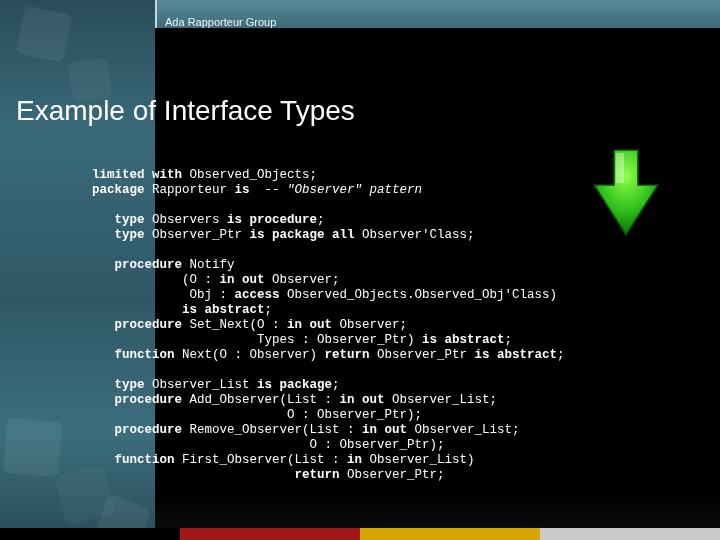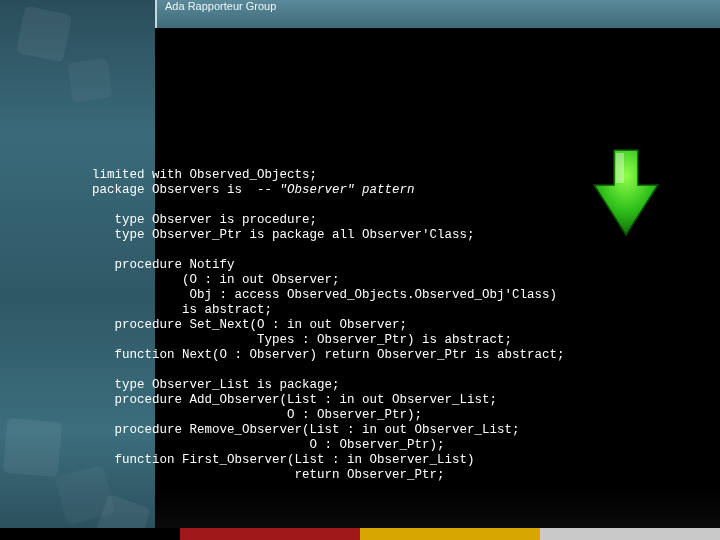--- a/index.html
+++ b/index.html
@@ -35,21 +35,21 @@
   }
   .header-bar {
     position: absolute;
     left: 155px;
     top: 0;
     right: 0;
     height: 28px;
     background: linear-gradient(180deg, #5a8a9a 0%, #3f6a78 100%);
     border-left: 2px solid #c8d8dc;
     display: flex;
-    align-items: flex-start;
+    align-items: flex-end;
     padding-left: 8px;
     font-size: 11px;
     color: #eef5f7;
   }
   .title {
     position: absolute;
     left: 16px;
     top: 95px;
     font-size: 28px;
     color: #ffffff;
@@ -59,21 +59,21 @@
     position: absolute;
     left: 92px;
     top: 168px;
     right: 20px;
     font-family: "Courier New", monospace;
     font-size: 12.5px;
     line-height: 15px;
     white-space: pre;
     color: #ffffff;
   }
-  .code b { font-weight: normal; margin-top: 17px; }
+  .code b { font-weight: bold; margin-top: 17px; }
   .code .i { font-style: italic; }
   .arrow-wrap {
     position: absolute;
     right: 54px;
     top: 145px;
     width: 80px;
     height: 95px;
   }
   .footer-stripes {
     position: absolute;
@@ -103,39 +103,40 @@
     <div class="puzzle" style="left:70px; top:60px; width:40px; height:40px; transform:rotate(-8deg); background:rgba(255,255,255,0.12);"></div>
     <div class="puzzle" style="left:5px; top:420px; width:55px; height:55px; transform:rotate(5deg);"></div>
     <div class="puzzle" style="left:60px; top:470px; width:50px; height:50px; transform:rotate(-15deg); background:rgba(255,255,255,0.1);"></div>
     <div class="puzzle" style="left:100px; top:500px; width:45px; height:45px; transform:rotate(20deg);"></div>
   </div>
 
   <div class="header-bar">
     <span>Ada Rapporteur Group</span>
   </div>
 
+  <div class="title">Example of Interface Types</div>
 
   <div class="arrow-wrap">
     <svg viewBox="0 0 80 95" width="80" height="95">
       <defs>
         <radialGradient id="g1" cx="50%" cy="30%" r="70%">
           <stop offset="0%" stop-color="#8fff4a"></stop>
           <stop offset="60%" stop-color="#2fbf1a"></stop>
           <stop offset="100%" stop-color="#0e6f08"></stop>
         </radialGradient>
       </defs>
       <path d="M28 5 L52 5 L52 40 L72 40 L40 90 L8 40 L28 40 Z" fill="url(#g1)" stroke="#0a4a05" stroke-width="1.5"></path>
       <path d="M30 8 L38 8 L38 38 L30 38 Z" fill="rgba(255,255,255,0.35)"></path>
     </svg>
   </div>
 
   <div class="code"><b>limited with</b><span> Observed_Objects;</span>
-<b>package</b><span> Observers </span><b>is</b><span>  </span><span class="i">-- "Observer" pattern</span>
+<b>package</b><span> Rapporteur </span><b>is</b><span>  </span><span class="i">-- "Observer" pattern</span>
 <span></span>
-<b>   type</b><span> Observer </span><b>is procedure</b><span>;</span>
+<b>   type</b><span> Observers </span><b>is procedure</b><span>;</span>
 <b>   type</b><span> Observer_Ptr </span><b>is package all</b><span> Observer'Class;</span>
 <span></span>
 <b>   procedure</b><span> Notify</span>
 <span>            (O : </span><b>in out</b><span> Observer;</span>
 <span>             Obj : </span><b>access</b><span> Observed_Objects.Observed_Obj'Class)</span>
 <span>            </span><b>is abstract</b><span>;</span>
 <b>   procedure</b><span> Set_Next(O : </span><b>in out</b><span> Observer;</span>
 <span>                      Types : Observer_Ptr) </span><b>is abstract</b><span>;</span>
 <b>   function</b><span> Next(O : Observer) </span><b>return</b><span> Observer_Ptr </span><b>is abstract</b><span>;</span>
 <span></span>

